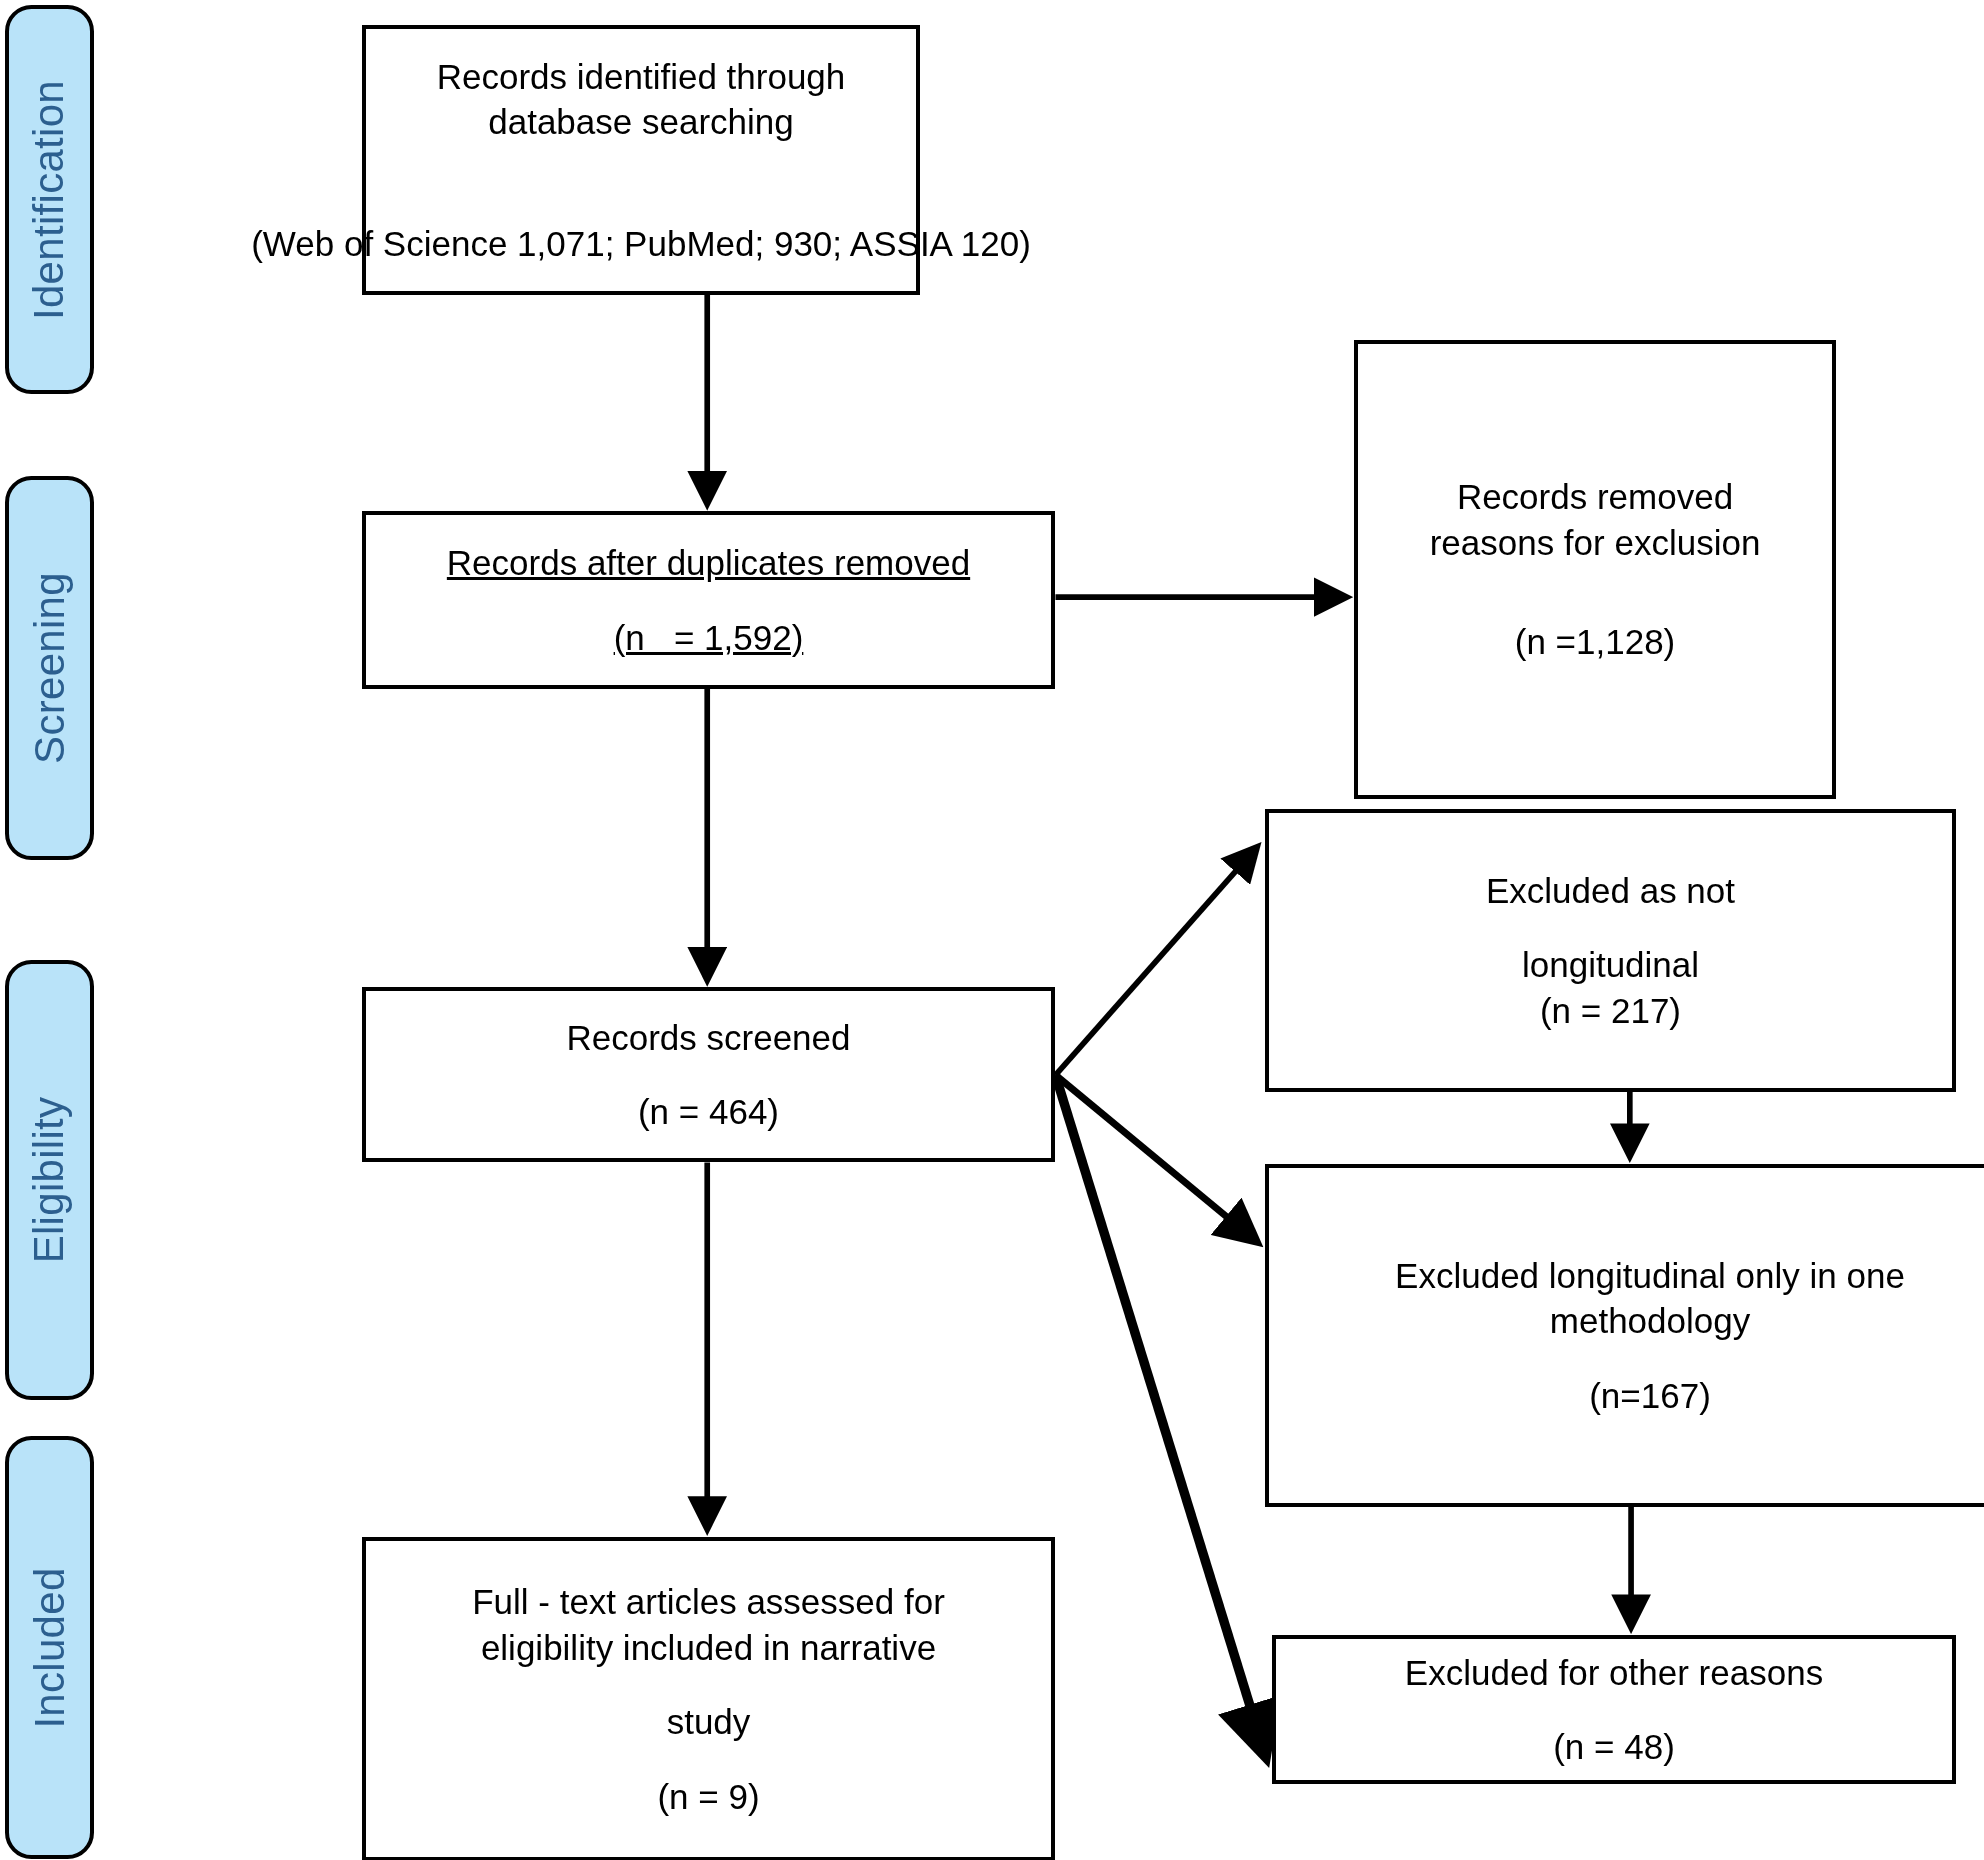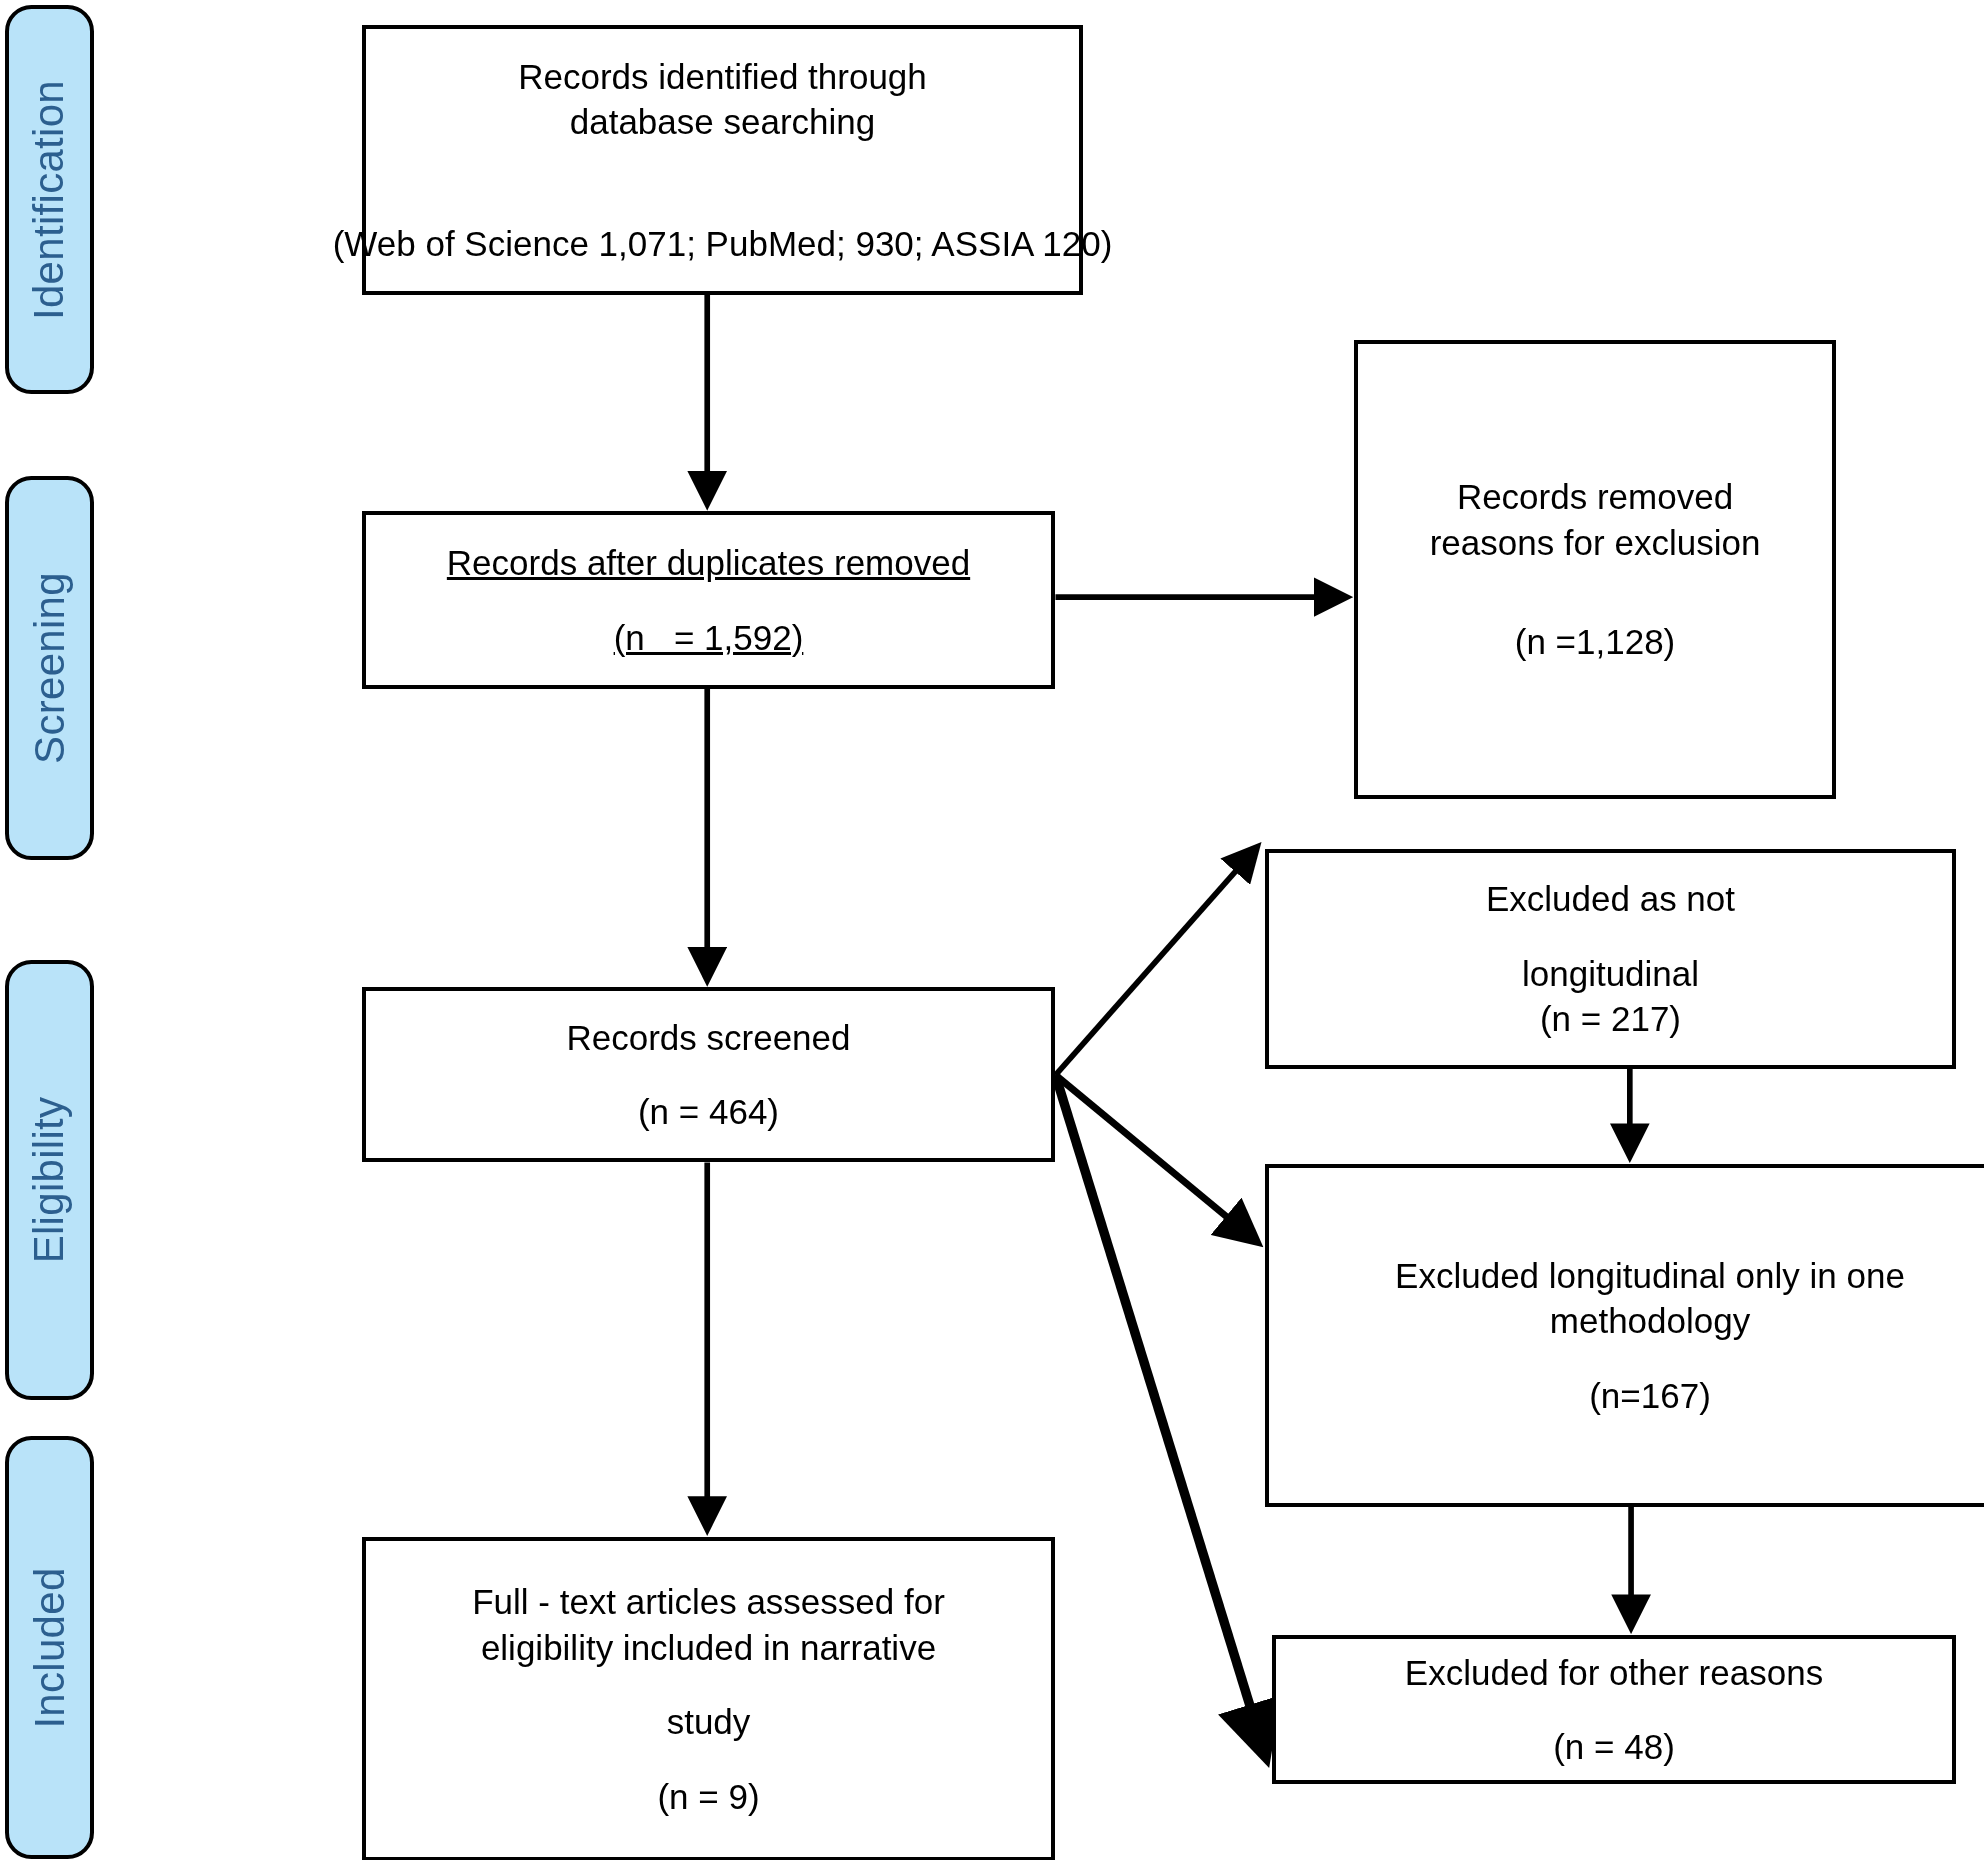--- a/index.html
+++ b/index.html
@@ -61,24 +61,24 @@
     line-height: 1.30;
     padding: 6.3px 14px;
     z-index: 2;
   }
   .flow-box .line { display: block; white-space: pre; }
   .flow-box .gap-sm { height: 29px; }
   .flow-box .gap-md { height: 54px; }
   .flow-box .gap-lg { height: 76px; }
 
   
-  #box-identified        { left: 362px;  top: 25px;   width: 721px; height: 270px; }
+  #box-identified        { left: 362px;  top: 25px;   width: 558px; height: 270px; }
   #box-duplicates        { left: 362px;  top: 511px;  width: 693px; height: 178px; text-decoration: underline; }
   #box-removed-reasons   { left: 1354px; top: 340px;  width: 482px;  height: 459px; }
-  #box-excl-not-long     { left: 1265px; top: 809px; width: 691px; height: 220px; margin-top: 40px; }
+  #box-excl-not-long     { left: 1265px; top: 809px; width: 691px; height: 283px; }
   #box-screened          { left: 362px;  top: 987px; width: 693px; height: 175px; text-align: right; }
   #box-excl-one-method   { left: 1265px; top: 1164px; width: 770px; height: 343px; }
   #box-fulltext          { left: 362px;  top: 1537px; width: 693px; height: 324px; }
   #box-excl-other        { left: 1272px; top: 1635px; width: 684px; height: 149px; }
 
   
   #connectors {
     position: absolute;
     left: 0;
     top: 0;

